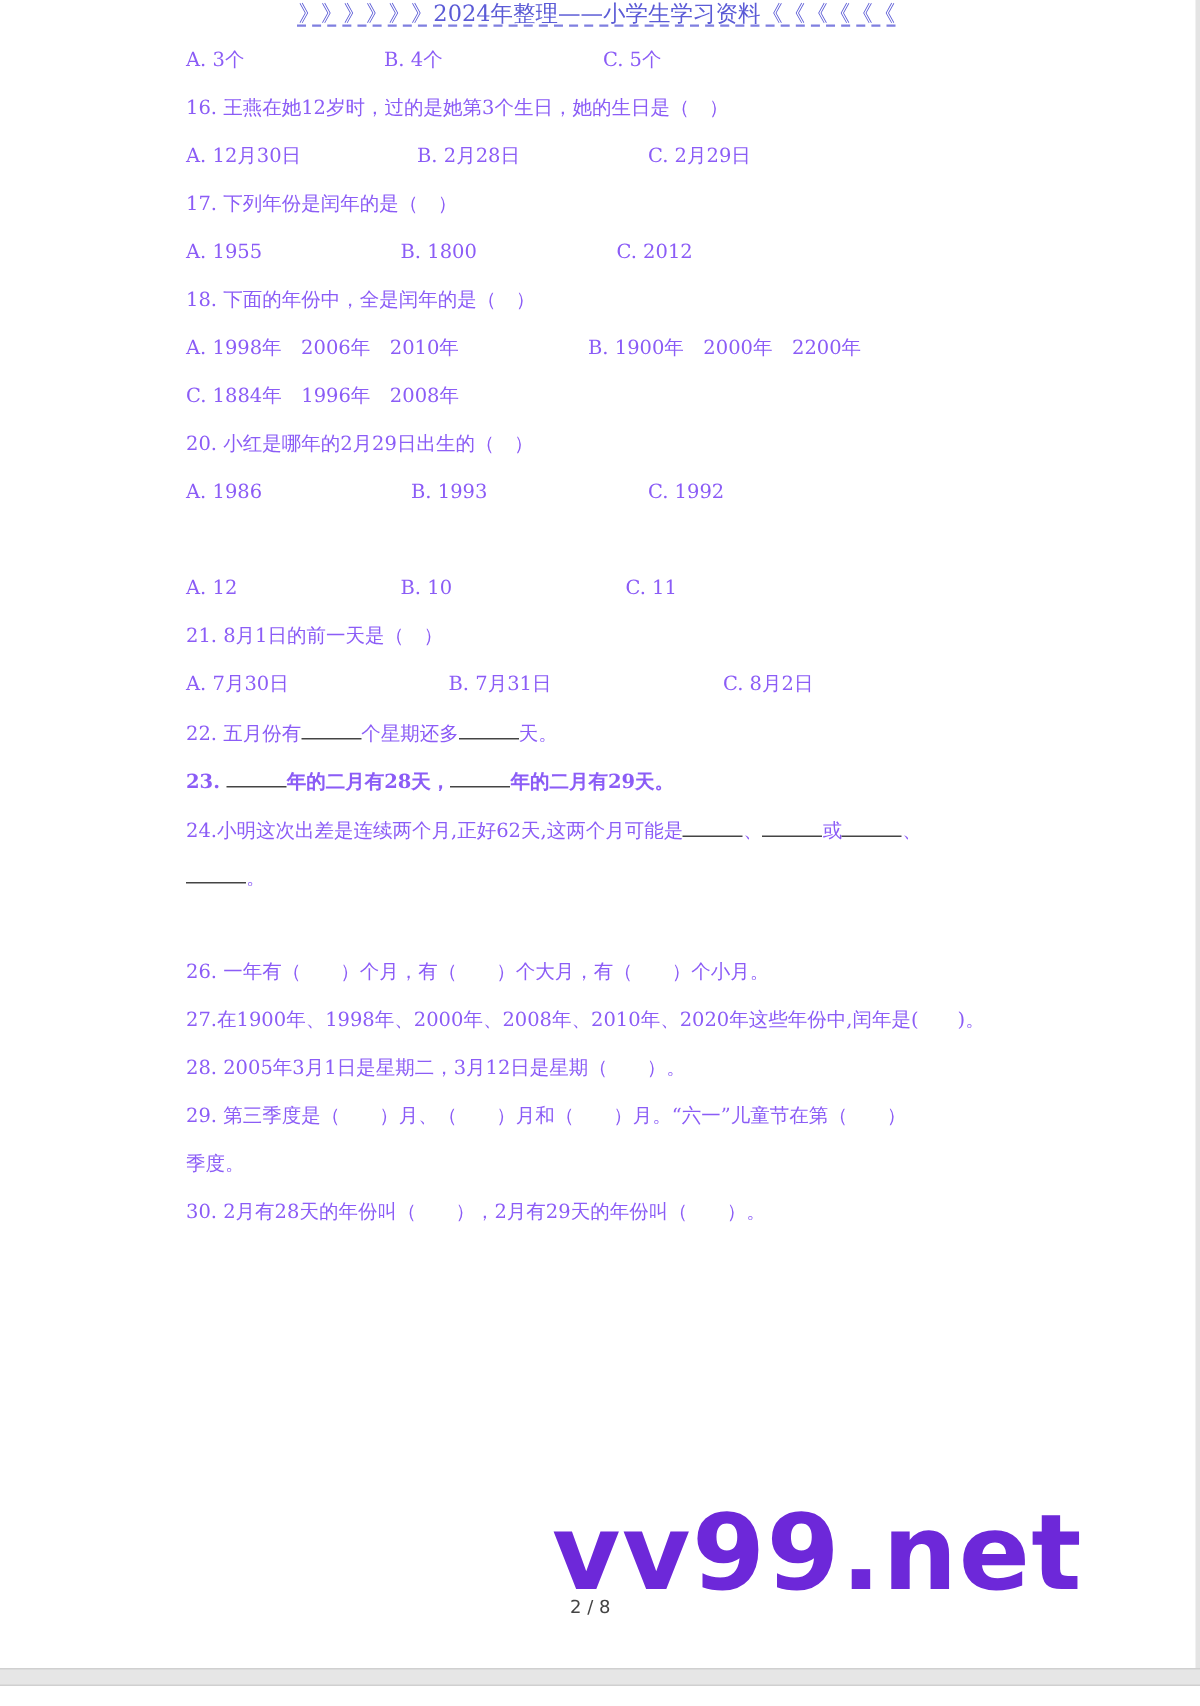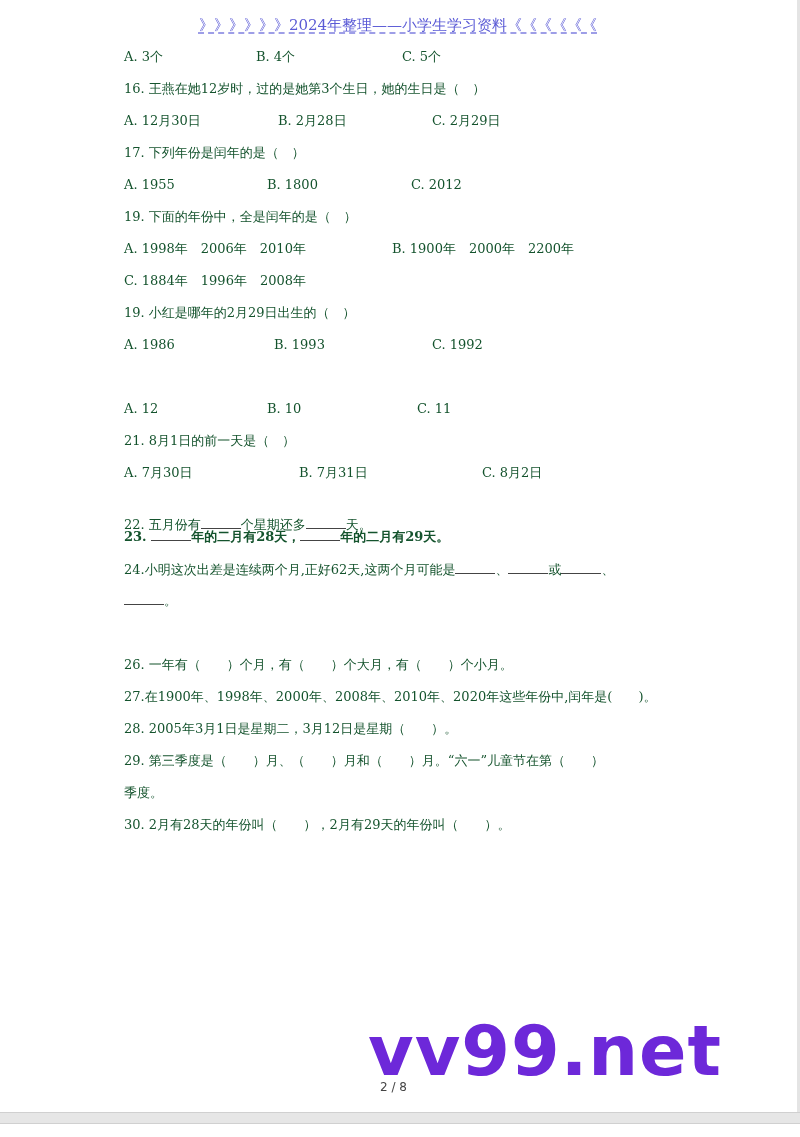--- a/index.html
+++ b/index.html
@@ -1,25 +1,25 @@
 <!DOCTYPE html>
 <html><head>
 <meta charset="utf-8">
 <style>
   * { margin: 0; padding: 0; box-sizing: border-box; }
   html, body { width: 800px; height: 1137px; background: #ffffff; overflow: hidden; }
   body { position: relative; font-family: "DejaVu Serif", "Liberation Serif", serif; color: #333333; }
-  .page { position: absolute; left: 0; top: 16px; width: 797px; height: 1112px; background: #ffffff; }
+  .page { position: absolute; left: 0; top: 0; width: 797px; height: 1112px; background: #ffffff; }
   .right-border { position: absolute; left: 797px; top: 0; width: 3px; height: 1112px; background: #e4e4e4; }
   .header-link {
     position: absolute; top: 0; left: 178px; width: 440px; text-align: center;
     font-size: 15px; line-height: 18px; color: #5b5bd6; text-decoration: underline dashed #7f7fe0;
     text-underline-offset: 3px; white-space: nowrap;
   }
-  .line { position: absolute; left: 124px; font-size: 13px; line-height: 16px; white-space: nowrap; color: #14532d; }
+  .line { position: absolute; left: 124px; font-size: 13px; line-height: 16px; white-space: nowrap; color: #8b5cf6; }
   .opt { position: absolute; white-space: nowrap; }
   .blank { display: inline-block; border-bottom: 1px solid #444; width: 40px; height: 12px; vertical-align: baseline; }
   .watermark {
     position: absolute; left: 368px; top: 1000px; font-family: "DejaVu Sans", "Liberation Sans", sans-serif;
     font-weight: bold; font-size: 70px; line-height: 70px; color: #6d28d9; letter-spacing: 1px;
   }
   .page-num { position: absolute; left: 380px; top: 1064px; font-family: "DejaVu Sans", "Liberation Sans", sans-serif; font-size: 12px; color: #444; }
   .hscroll { position: absolute; left: 0; top: 1112px; width: 800px; height: 12px; background: #e6e6e6; border-top: 1px solid #d0d0d0; border-bottom: 1px solid #d0d0d0; }
   .bottom-white { position: absolute; left: 0; top: 1124px; width: 800px; height: 13px; background: #ffffff; }
 </style>
@@ -43,50 +43,50 @@
     <span class="opt" style="left:308px;">C. 2月29日</span>
   </div>
 
   <div class="line" style="top:129px;">17. 下列年份是闰年的是（　）</div>
   <div class="line" style="top:161px;">
     <span class="opt" style="left:0;">A. 1955</span>
     <span class="opt" style="left:143px;">B. 1800</span>
     <span class="opt" style="left:287px;">C. 2012</span>
   </div>
 
-  <div class="line" style="top:193px;">19. 下面的年份中，全是闰年的是（　）</div>
+  <div class="line" style="top:193px;">18. 下面的年份中，全是闰年的是（　）</div>
   <div class="line" style="top:225px;">
     <span class="opt" style="left:0;">A. 1998年　2006年　2010年</span>
     <span class="opt" style="left:268px;">B. 1900年　2000年　2200年</span>
   </div>
   <div class="line" style="top:257px;">
     <span class="opt" style="left:0;">C. 1884年　1996年　2008年</span>
   </div>
 
-  <div class="line" style="top:289px;">19. 小红是哪年的2月29日出生的（　）</div>
+  <div class="line" style="top:289px;">20. 小红是哪年的2月29日出生的（　）</div>
   <div class="line" style="top:321px;">
     <span class="opt" style="left:0;">A. 1986</span>
     <span class="opt" style="left:150px;">B. 1993</span>
     <span class="opt" style="left:308px;">C. 1992</span>
   </div>
 
   <div class="line" style="top:385px;">
     <span class="opt" style="left:0;">A. 12</span>
     <span class="opt" style="left:143px;">B. 10</span>
     <span class="opt" style="left:293px;">C. 11</span>
   </div>
 
   <div class="line" style="top:417px;">21. 8月1日的前一天是（　）</div>
   <div class="line" style="top:449px;">
     <span class="opt" style="left:0;">A. 7月30日</span>
     <span class="opt" style="left:175px;">B. 7月31日</span>
     <span class="opt" style="left:358px;">C. 8月2日</span>
   </div>
 
-  <div class="line" style="top:481px;margin-top:20px;">
+  <div class="line" style="top:481px;">
     <span>22. 五月份有</span><span class="blank"></span><span>个星期还多</span><span class="blank"></span><span>天。</span>
   </div>
 
   <div class="line" style="top:513px;font-weight:bold;">
     <span>23. </span><span class="blank"></span><span>年的二月有28天，</span><span class="blank"></span><span>年的二月有29天。</span>
   </div>
 
   <div class="line" style="top:546px;">
     <span>24.小明这次出差是连续两个月,正好62天,这两个月可能是</span><span class="blank"></span><span>、</span><span class="blank"></span><span>或</span><span class="blank"></span><span>、</span>
   </div>

